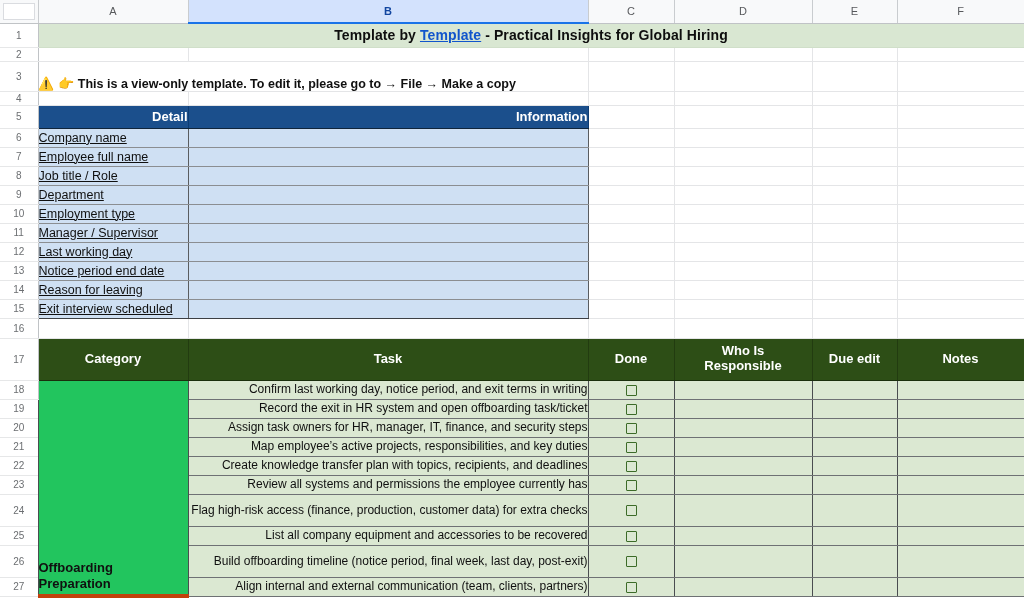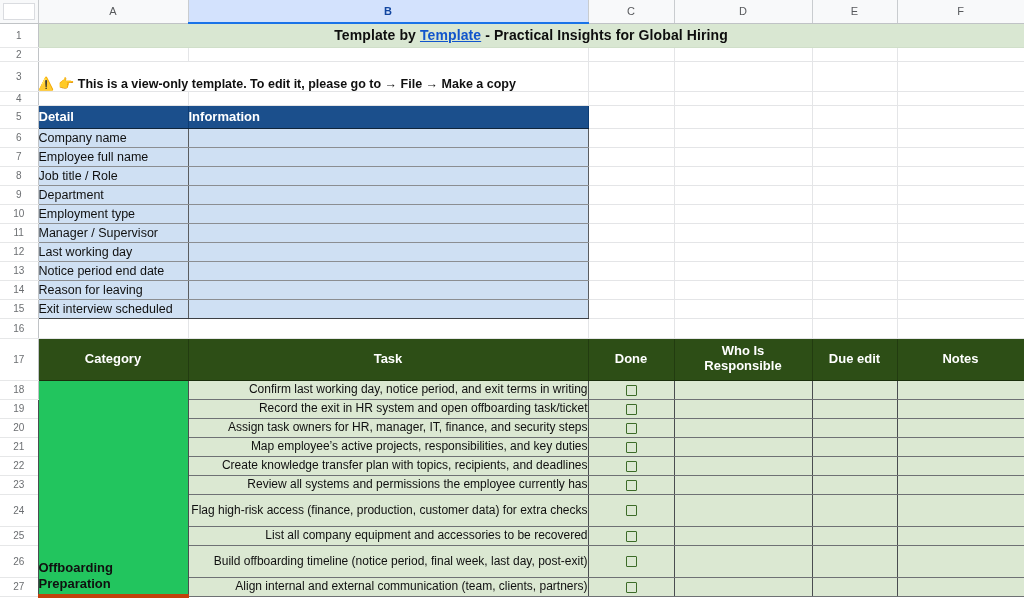--- a/index.html
+++ b/index.html
@@ -112,36 +112,37 @@
     margin-top: 14px;
   }
   .emoji { font-size: 13px; }
 
   
   td.blue-head {
     background: #1b4f8c;
     color: #ffffff;
     font-size: 13px;
     font-weight: bold;
-    text-align: left;
+    text-align: right;
     border-right: 1px solid #0d3c73;
     border-bottom: 1px solid #10253b;
     border-top: 1px solid #10253b;
   }
   td.blue-head.first { border-left: 1px solid #10253b; }
 
   td.detail-label {
     background: #cfe0f3;
     color: #101010;
     font-size: 12.5px;
     text-align: left;
     padding-left: 6px;
     border-right: 1px solid #5a5d60;
     border-bottom: 1px solid #8b8e91;
     border-left: 1px solid #5a5d60;
+    text-decoration: underline;
   }
   td.detail-value {
     background: #cfe0f3;
     border-right: 1px solid #5a5d60;
     border-bottom: 1px solid #8b8e91;
   }
   tr.detail-last td.detail-label,
   tr.detail-last td.detail-value { border-bottom: 1px solid #3d4043; }
 
   

